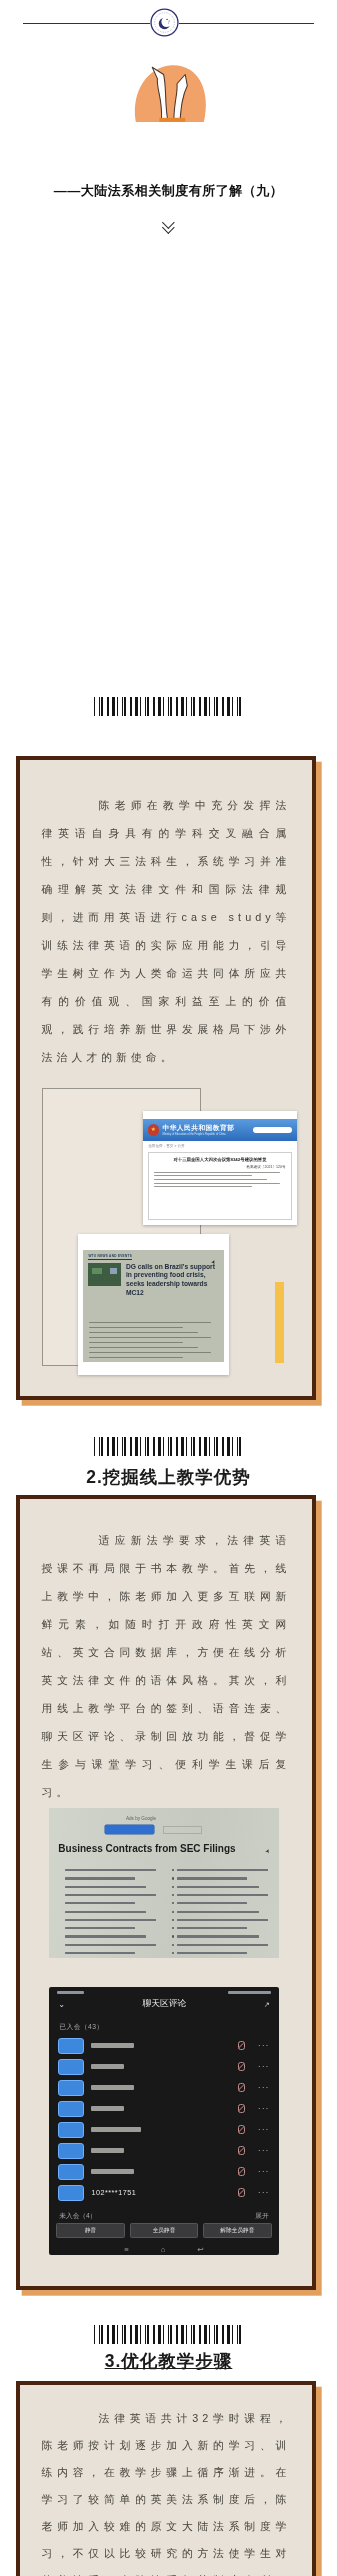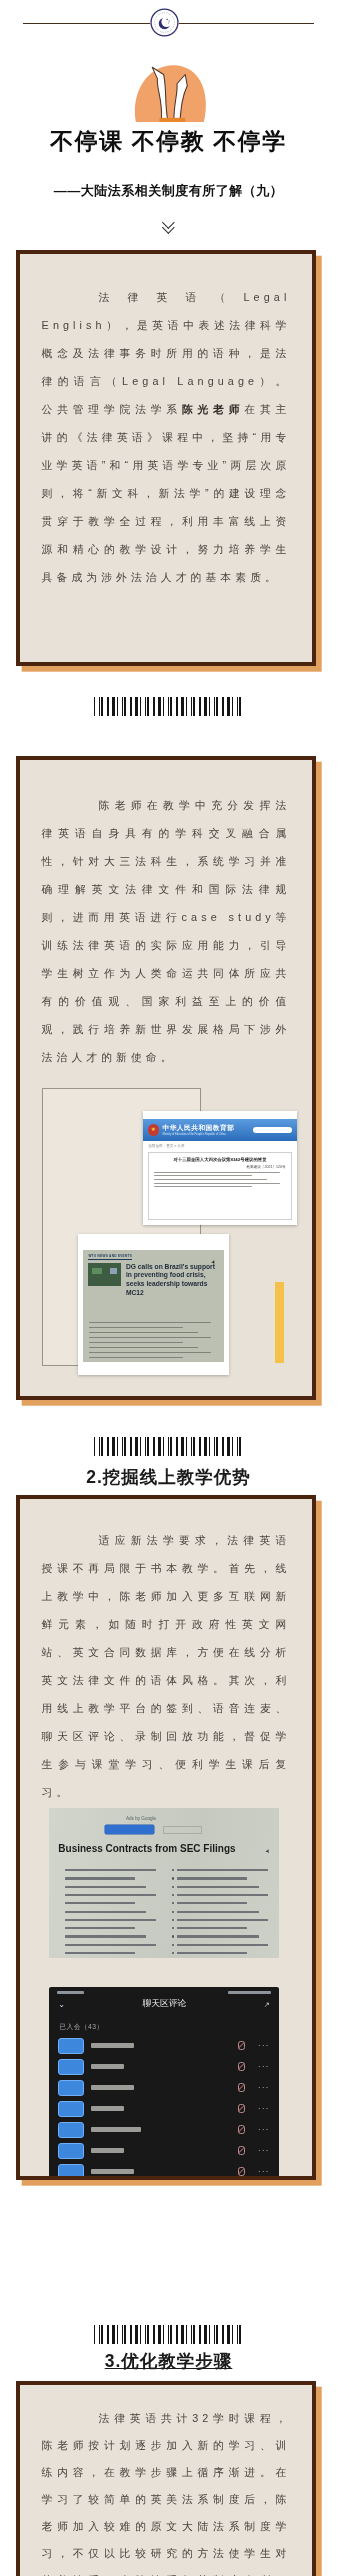--- a/index.html
+++ b/index.html
@@ -17,21 +17,21 @@
   .chev{position:absolute;top:218px;left:161px;width:15.5px;height:17.5px;}
   .chev i{display:block;width:7.7px;height:7.7px;margin:0 auto;border-right:1.5px solid #2d2d2d;
           border-bottom:1.5px solid #2d2d2d;transform:rotate(45deg);}
   .chev i + i{margin-top:-3.6px;}
 
   
   .box{position:absolute;left:16px;width:300px;background:#e8e1d7;border:4.6px solid #4a240f;
        box-shadow:5.7px 5.7px 0 0 #e2a05e;box-sizing:border-box;overflow:hidden;}
   .box1{top:250px;height:416px;}
   .box2{top:756px;height:644px;}
-  .box3{top:1495px;height:685px;}
+  .box3{top:1495px;height:795px;}
   .box4{top:2381px;height:478px;}
   .para{margin:0;padding:29px 21.6px 0;font-size:10.8px;line-height:28px;letter-spacing:4.1px;
         color:#46443f;text-align:justify;text-indent:57px;}
   .box2 .para{padding-top:31px;}
   .box3 .para{padding-top:27px;}
   .box4 .para{padding-top:19.6px;line-height:27px;}
   .para b{color:#2e2c28;}
 
   
   .barcode{position:absolute;left:94px;width:149px;height:18.5px;background:
@@ -142,30 +142,26 @@
       <circle cx="37" cy="25" r="1.1" fill="#2e2e72"></circle>
       <circle cx="36" cy="29" r="0.9" fill="#2e2e72"></circle>
     </svg>
   </div>
   <svg class="hero" viewBox="0 0 205 126">
     <path d="M38 122 C28 62 62 14 108 12 C160 10 184 62 170 122 Z" fill="#f0a269"></path>
     <path d="M88 118 C90 76 78 58 80 38 L70 16 L92 30 C98 56 94 86 100 118" fill="#fdfdfd" stroke="#4a3328" stroke-width="2" stroke-linejoin="round"></path>
     <path d="M112 118 C112 84 120 66 118 48 L134 30 L138 52 C128 72 126 94 124 118" fill="#fdfdfd" stroke="#4a3328" stroke-width="2" stroke-linejoin="round"></path>
     <rect x="84" y="114" width="50" height="8" fill="#e8862c"></rect>
   </svg>
-  <h1 class="title">不停课 不停教 不停学</h1>
   <div class="subtitle">——大陆法系相关制度有所了解（九）</div>
   <div class="chev">
       <i></i>
       <i></i>
     </div>
 
-  <section class="box box1">
-    <p class="para"><span>法律英语（Legal English），是英语中表述法律科学概念及法律事务时所用的语种，是法律的语言（Legal Language）。公共管理学院法学系</span><b>陈光老师</b><span>在其主讲的《法律英语》课程中，坚持“用专业学英语”和“用英语学专业”两层次原则，将“新文科，新法学”的建设理念贯穿于教学全过程，利用丰富线上资源和精心的教学设计，努力培养学生具备成为涉外法治人才的基本素质。</span></p>
-  </section>
 
   <div class="barcode bc1"></div>
   <section class="box box2">
     <p class="para">陈老师在教学中充分发挥法律英语自身具有的学科交叉融合属性，针对大三法科生，系统学习并准确理解英文法律文件和国际法律规则，进而用英语进行case study等训练法律英语的实际应用能力，引导学生树立作为人类命运共同体所应共有的价值观、国家利益至上的价值观，践行培养新世界发展格局下涉外法治人才的新使命。</p>
     <div class="panel"></div>
     <div class="moe">
       <div class="moe-head">
         <span class="moe-emblem">★</span>
         <span class="moe-name">
           <b>中华人民共和国教育部</b>

